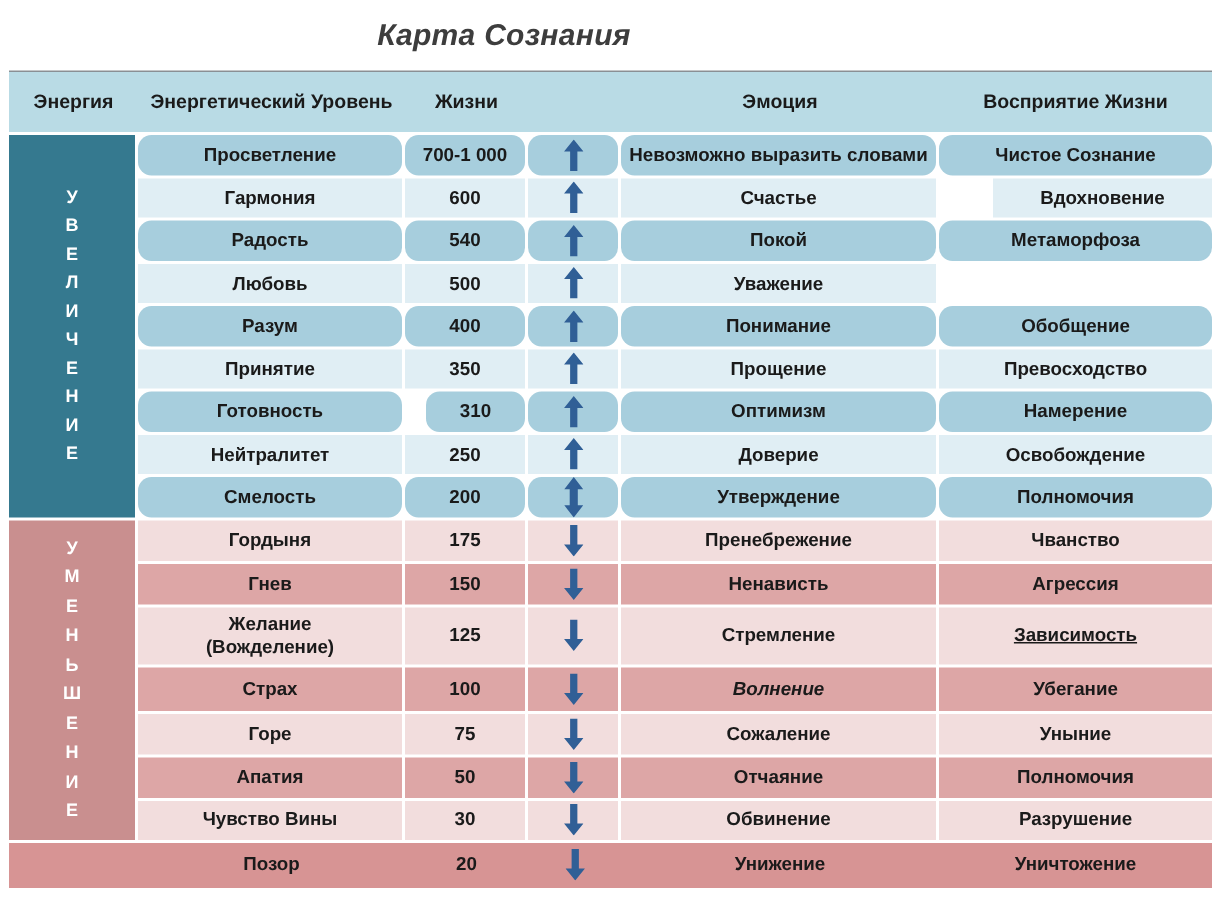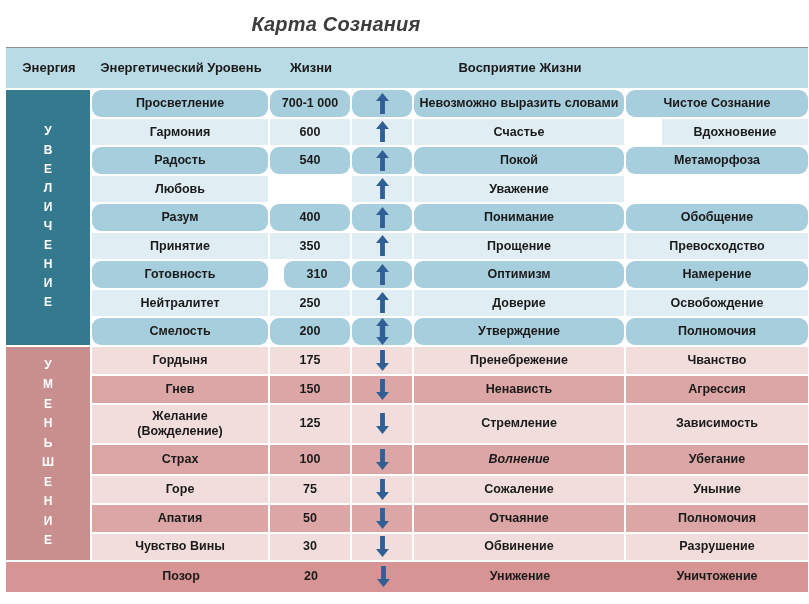--- a/index.html
+++ b/index.html
@@ -80,20 +80,21 @@
 
 <div class="page">
   <h1 class="title">Карта Сознания</h1>
 
   <div class="grid" id="grid">
     <div class="header inner-grid">
       <div class="hcell">Энергия</div>
       <div class="hcell">Энергетический Уровень</div>
       <div class="hcell">Жизни</div>
       <div class="hcell"></div>
+      <div class="hcell">Эмоция</div>
       <div class="hcell">Восприятие Жизни</div>
     </div>
 
     <div class="sidebar teal" id="sidebar-inc">У
 В
 Е
 Л
 И
 Ч
 Е
@@ -126,20 +127,21 @@
       <div class="cell bg-blue-light" style="grid-area: 3 / 5;">Счастье</div>
       <div class="cell bg-blue-light" style="grid-area: 3 / 6; margin-left: 36px;">Вдохновение</div>
       <div class="cell bg-blue-medium" style="grid-area: 4 / 2;">Радость</div>
       <div class="cell bg-blue-medium" style="grid-area: 4 / 3;">540</div>
       <div class="cell bg-blue-medium arrow-cell" style="grid-area: 4 / 4;"><svg width="13" height="21" viewBox="0 0 16 26">
           <path d="M8 0 L16 10 L11 10 L11 26 L5 26 L5 10 L0 10 Z" style="fill:var(--arrow)"></path>
         </svg></div>
       <div class="cell bg-blue-medium" style="grid-area: 4 / 5;">Покой</div>
       <div class="cell bg-blue-medium" style="grid-area: 4 / 6;">Метаморфоза</div>
       <div class="cell bg-blue-light" style="grid-area: 5 / 2;">Любовь</div>
+      <div class="cell bg-blue-light" style="grid-area: 5 / 3;">500</div>
       <div class="cell bg-blue-light arrow-cell" style="grid-area: 5 / 4;"><svg width="13" height="21" viewBox="0 0 16 26">
           <path d="M8 0 L16 10 L11 10 L11 26 L5 26 L5 10 L0 10 Z" style="fill:var(--arrow)"></path>
         </svg></div>
       <div class="cell bg-blue-light" style="grid-area: 5 / 5;">Уважение</div>
       <div class="cell bg-blue-medium" style="grid-area: 6 / 2;">Разум</div>
       <div class="cell bg-blue-medium" style="grid-area: 6 / 3;">400</div>
       <div class="cell bg-blue-medium arrow-cell" style="grid-area: 6 / 4;"><svg width="13" height="21" viewBox="0 0 16 26">
           <path d="M8 0 L16 10 L11 10 L11 26 L5 26 L5 10 L0 10 Z" style="fill:var(--arrow)"></path>
         </svg></div>
       <div class="cell bg-blue-medium" style="grid-area: 6 / 5;">Понимание</div>
@@ -186,21 +188,21 @@
         </svg></div>
       <div class="cell bg-pink-medium" style="grid-area: 12 / 5; text-align: right;">Ненависть</div>
       <div class="cell bg-pink-medium" style="grid-area: 12 / 6;">Агрессия</div>
       <div class="cell bg-pink-light" style="grid-area: 13 / 2;">Желание
 (Вожделение)</div>
       <div class="cell bg-pink-light" style="grid-area: 13 / 3;">125</div>
       <div class="cell bg-pink-light arrow-cell" style="grid-area: 13 / 4;"><svg width="13" height="21" viewBox="0 0 16 26">
           <path d="M8 26 L0 16 L5 16 L5 0 L11 0 L11 16 L16 16 Z" style="fill:var(--arrow)"></path>
         </svg></div>
       <div class="cell bg-pink-light" style="grid-area: 13 / 5;">Стремление</div>
-      <div class="cell bg-pink-light" style="grid-area: 13 / 6;">Зависимость</div>
+      <div class="cell bg-pink-light" style="grid-area: 13 / 6; text-decoration: underline;">Зависимость</div>
       <div class="cell bg-pink-medium" style="grid-area: 14 / 2;">Страх</div>
       <div class="cell bg-pink-medium" style="grid-area: 14 / 3;">100</div>
       <div class="cell bg-pink-medium arrow-cell" style="grid-area: 14 / 4;"><svg width="13" height="21" viewBox="0 0 16 26">
           <path d="M8 26 L0 16 L5 16 L5 0 L11 0 L11 16 L16 16 Z" style="fill:var(--arrow)"></path>
         </svg></div>
       <div class="cell bg-pink-medium" style="grid-area: 14 / 5; font-style: italic;">Волнение</div>
       <div class="cell bg-pink-medium" style="grid-area: 14 / 6;">Убегание</div>
       <div class="cell bg-pink-light" style="grid-area: 15 / 2; text-align: center;">Горе</div>
       <div class="cell bg-pink-light" style="grid-area: 15 / 3;">75</div>
       <div class="cell bg-pink-light arrow-cell" style="grid-area: 15 / 4;"><svg width="13" height="21" viewBox="0 0 16 26">

